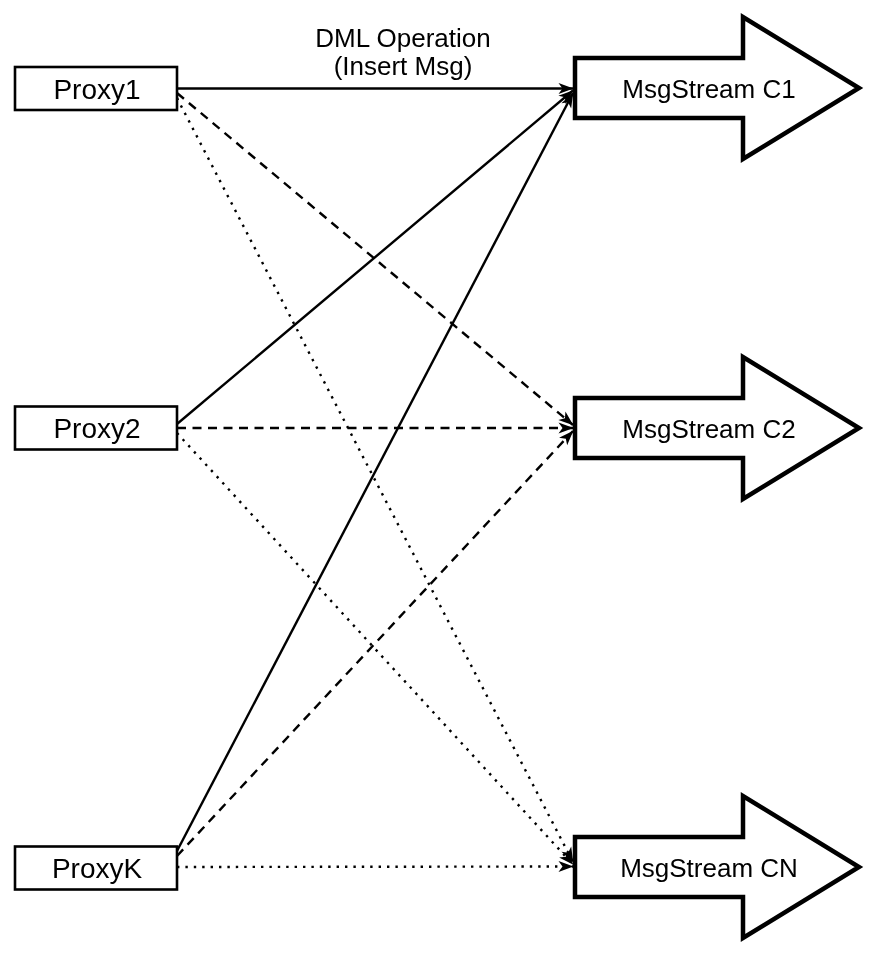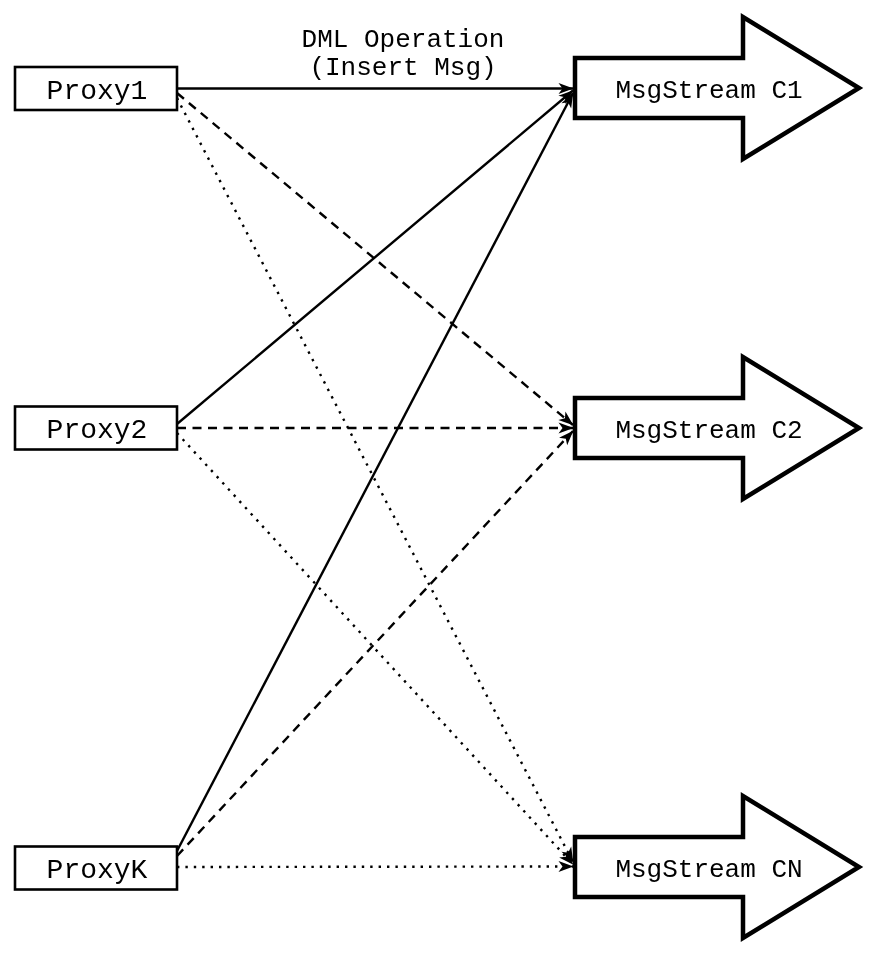--- a/index.html
+++ b/index.html
@@ -1,21 +1,21 @@
 <!DOCTYPE html>
 <html><head>
 <meta charset="utf-8">
 <style>
   html, body { margin: 0; padding: 0; background: #ffffff; }
   .canvas {
     position: relative;
     width: 714px;
     height: 956px;
     background: #ffffff;
-    font-family: Liberation Mono, monospace;
+    font-family: Liberation Sans, sans-serif;
   }
   svg { display: block; }
   .conn { stroke: #000000; stroke-width: 2.4; fill: none; }
   .conn.dashed { stroke-dasharray: 9 6.5; }
   .conn.dotted { stroke-dasharray: 2.4 6; }
   .node-box { fill: #ffffff; stroke: #000000; stroke-width: 2.6; }
   .big-arrow { fill: #ffffff; stroke: #000000; stroke-width: 4.5; stroke-linejoin: miter; stroke-miterlimit: 10; }
   .lbl { fill: #000000; stroke: none; }
   .lbl-proxy { font-size: 28px; text-anchor: middle; }
   .lbl-stream { font-size: 26px; text-anchor: middle; }

